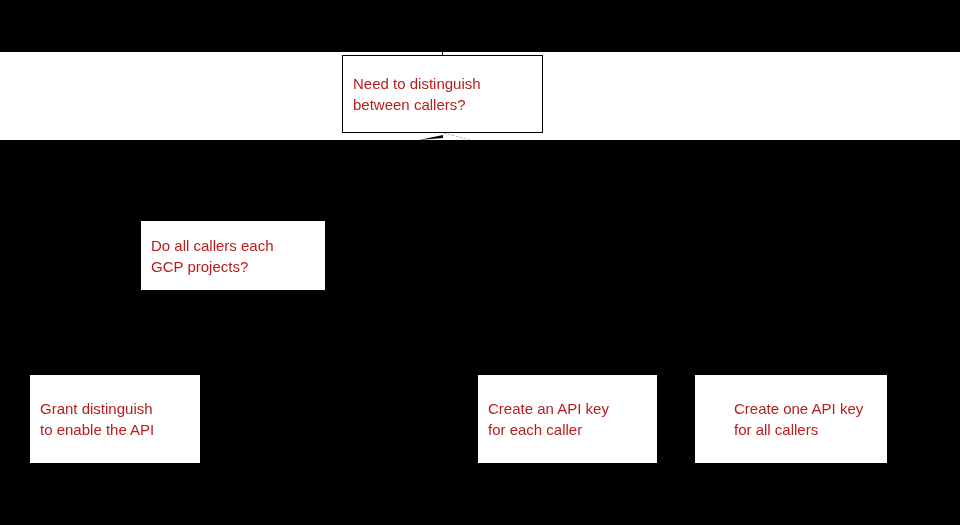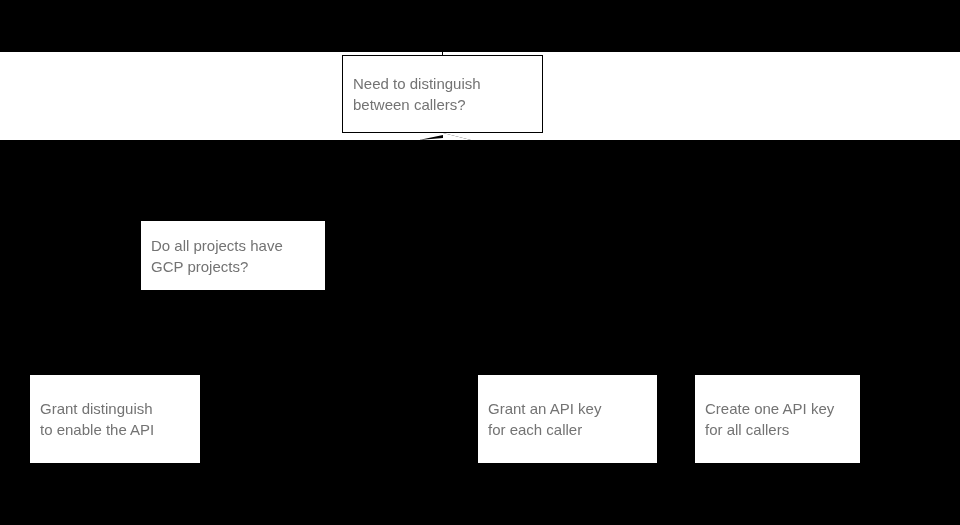--- a/index.html
+++ b/index.html
@@ -32,21 +32,21 @@
     position: absolute;
     background: #000000;
   }
   
   .node {
     position: absolute;
     background: #ffffff;
     box-sizing: border-box;
     display: flex;
     align-items: center;
-    color: #737373;
+    color: #b91c1c;
     font-size: 15px;
     line-height: 21px;
   }
   .node .label {
     display: block;
     padding: 0 10px;
     white-space: pre-line;
   }
   .node.bordered {
     border: 1px solid #000000;
@@ -91,22 +91,23 @@
   }
   #node-key-each-caller {
     left: 478px;
     top: 375px;
     width: 179px;
     height: 88px;
   }
   #node-key-all-callers {
     left: 695px;
     top: 375px;
-    width: 165px;
+    width: 192px;
     height: 88px;
+    padding-left: 29px;
   }
 </style>
 </head>
 <body>
 
 <div id="stage">
 
   <div class="band" id="band-root"></div>
 
   <div class="connector-up" style="left:442px; top:52px; width:1px; height:4px;"></div>
@@ -116,33 +117,33 @@
 between callers?</span>
   </div>
 
   <svg style="position:absolute; left:415px; top:133px; width:56px; height:16px;" viewBox="0 0 56 16">
     <polygon points="0,7 28,7 28,0 56,7 56,16 0,16" fill="#000000"></polygon>
     <polygon points="4,7 28,2 52,7 52,7 28,5 4,7" fill="#000000"></polygon>
     <path d="M0,7 L28,7 L28,0 L56,7 L0,7 Z" fill="#ffffff"></path>
   </svg>
 
   <div class="node" id="node-gcp-projects">
-    <span class="label">Do all projects have
+    <span class="label">Do all callers each
 GCP projects?</span>
   </div>
 
 
   <div class="node" id="node-grant-permission">
     <span class="label">Grant distinguish
 to enable the API</span>
   </div>
 
 
   <div class="node" id="node-key-each-caller">
-    <span class="label">Grant an API key
+    <span class="label">Create an API key
 for each caller</span>
   </div>
 
   <div class="node" id="node-key-all-callers">
     <span class="label">Create one API key
 for all callers</span>
   </div>
 
 </div>
 

